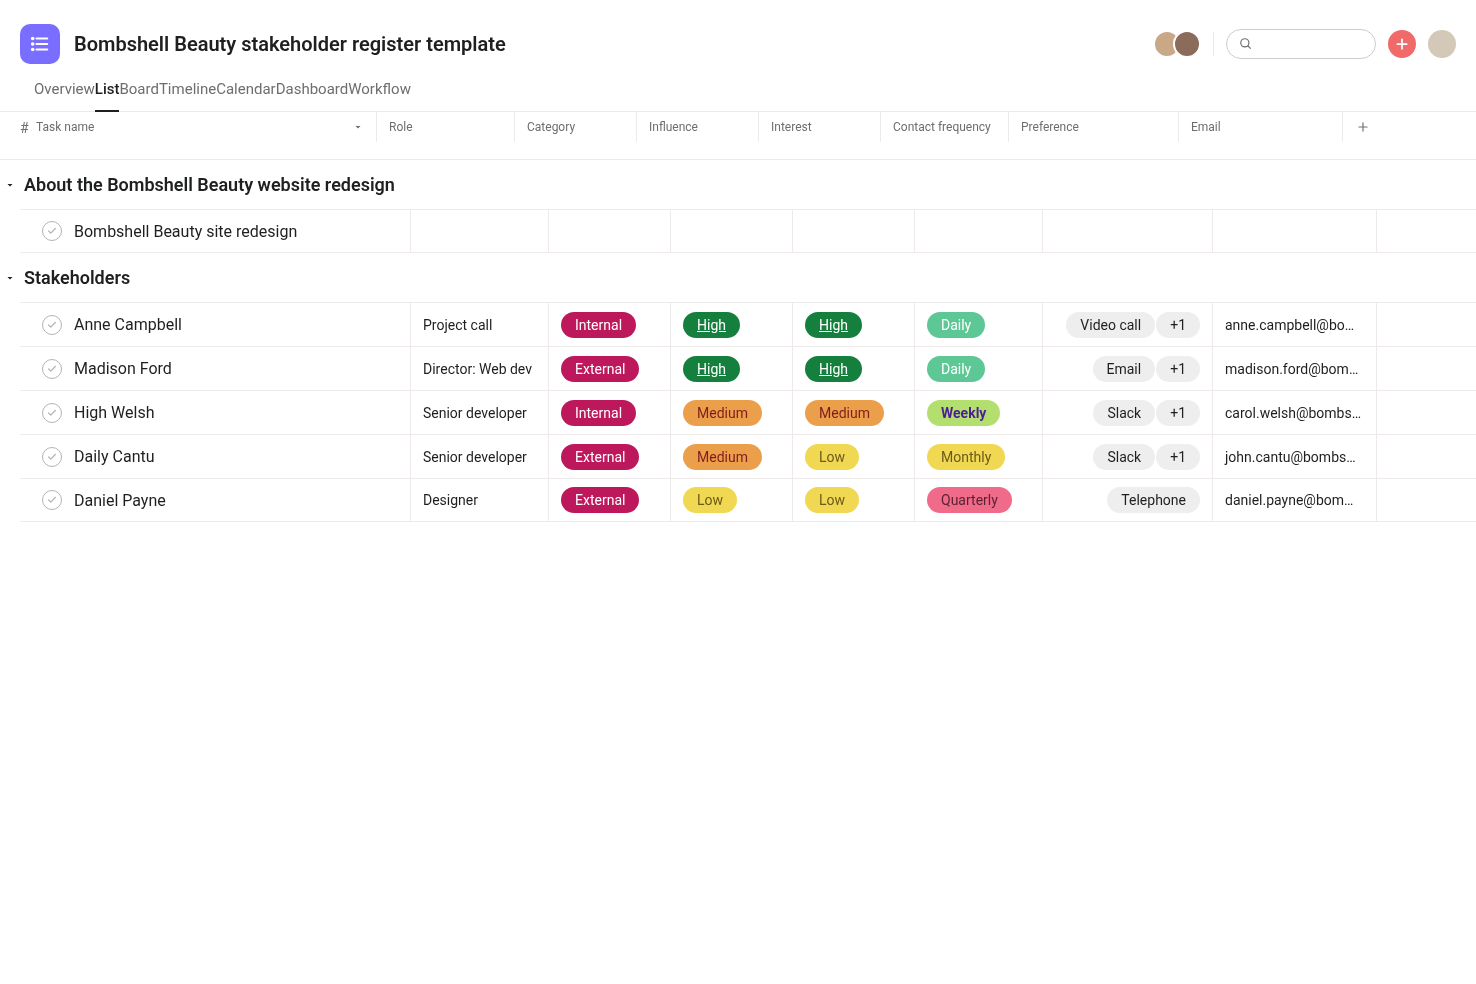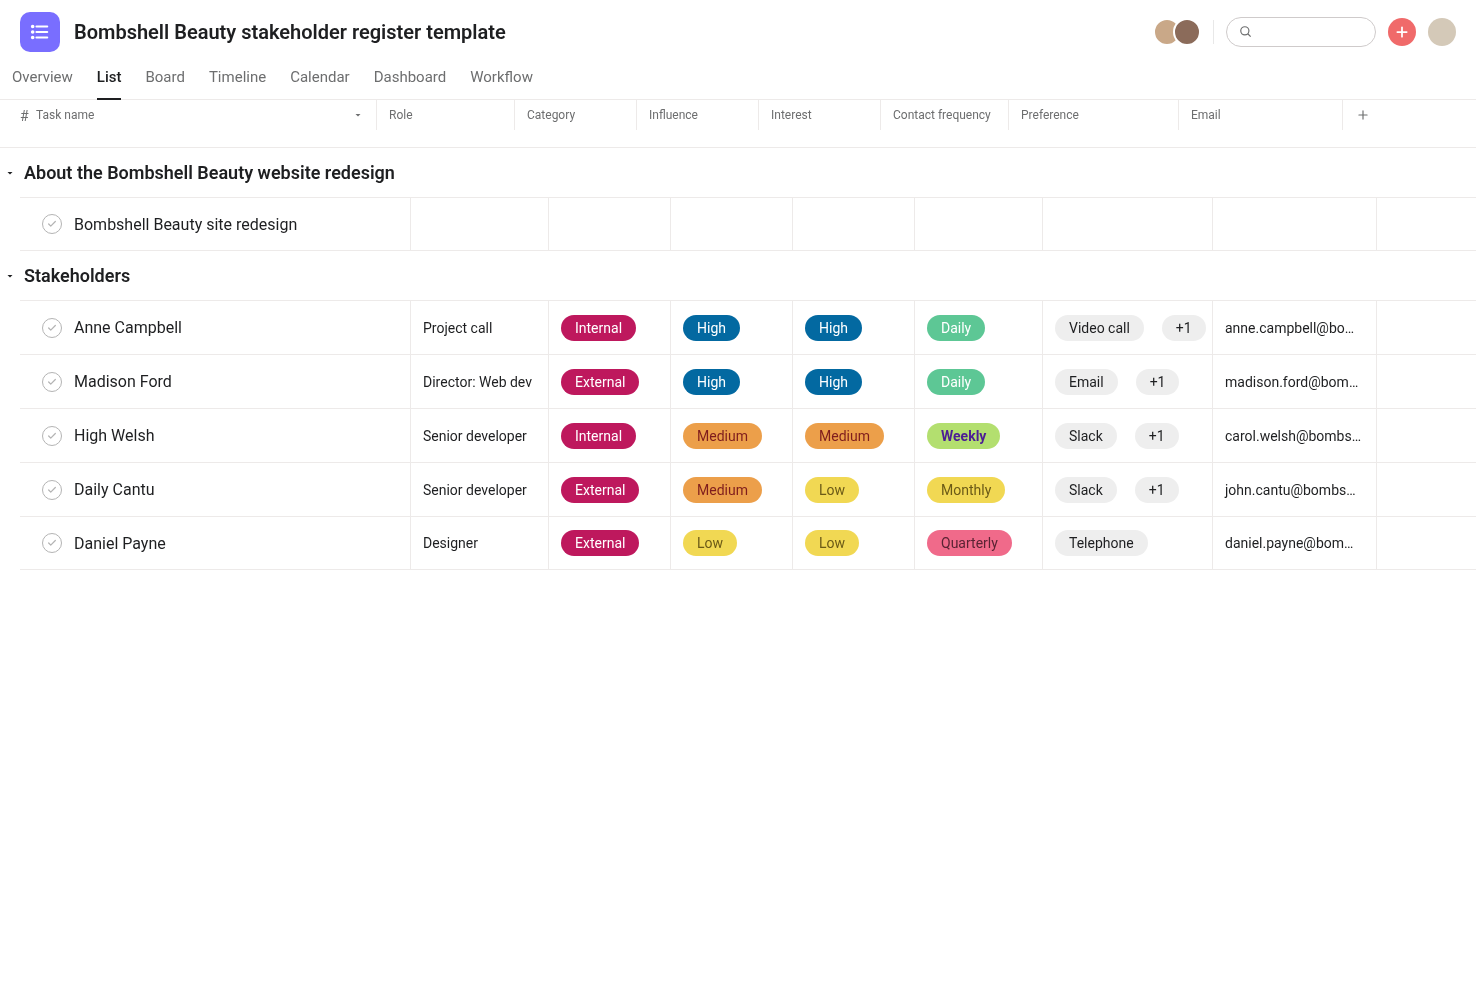--- a/index.html
+++ b/index.html
@@ -1,32 +1,32 @@
 <!DOCTYPE html>
 <html><head>
 <meta charset="utf-8">
 <style>
 * { box-sizing: border-box; margin: 0; padding: 0; }
 body { font-family: -apple-system, BlinkMacSystemFont, "Segoe UI", Roboto, Helvetica, Arial, sans-serif; background: #fff; color: #1e1f21; font-size: 14px; }
 
-.header { display: flex; align-items: center; padding: 12px 20px 0 20px; gap: 14px; }
+.header { display: flex; align-items: center; padding: 24px 20px 0 20px; gap: 14px; }
 .project-icon { width: 40px; height: 40px; background: #796eff; border-radius: 10px; display: flex; align-items: center; justify-content: center; flex-shrink: 0; }
 .project-icon svg { width: 22px; height: 22px; }
 .project-title { font-size: 20px; font-weight: 600; flex: 1; }
 .header-right { display: flex; align-items: center; gap: 12px; }
 .members { display: flex; }
 .avatar { width: 28px; height: 28px; border-radius: 50%; border: 2px solid #fff; background: #ccc; margin-left: -8px; display:flex; align-items:center; justify-content:center; font-size:10px; color:#fff; }
 .avatar:first-child { margin-left: 0; }
 .divider-v { width: 1px; height: 24px; background: #e8e8e8; }
 .search-box { display: flex; align-items: center; border: 1px solid #cfcbcb; border-radius: 18px; padding: 6px 12px; width: 150px; height: 30px; }
 .search-box svg { width: 14px; height: 14px; color: #6d6e6f; }
 .add-btn { width: 28px; height: 28px; border-radius: 50%; background: #f06a6a; display: flex; align-items: center; justify-content: center; color: #fff; font-size: 18px; cursor: pointer; }
 .single-avatar { width: 28px; height: 28px; border-radius: 50%; background: #d4c9b8; }
 
-.tabs { display: flex; gap: 24px; padding: 16px 20px 0 12px; border-bottom: 1px solid #edeae9; }
+.tabs { display: flex; padding: 16px 20px 0 34px; border-bottom: 1px solid #edeae9; }
 .tab { padding-bottom: 12px; font-size: 15px; color: #6d6e6f; cursor: pointer; border-bottom: 2px solid transparent; margin-bottom: -1px; }
 .tab.active { color: #1e1f21; font-weight: 500; border-bottom: 2px solid #1e1f21; }
 
 .grid { width: 100%; }
 .grid-header { display: flex; border-bottom: 1px solid #edeae9; color: #6d6e6f; font-size: 12px; height: 48px; align-items: flex-start; }
 .col { border-right: 1px solid #edeae9; padding: 8px 12px; display: flex; align-items: center; flex-shrink: 0; }
 .col-hash { width: 20px; padding: 8px 4px 8px 20px; border-right: none; font-size: 14px;}
 .col-task { flex: 0 0 353px; justify-content: space-between; }
 .col-role { flex: 0 0 138px; }
 .col-cat { flex: 0 0 122px; }
@@ -35,39 +35,39 @@
 .col-freq { flex: 0 0 128px; }
 .col-pref { flex: 0 0 170px; }
 .col-email { flex: 0 0 164px; }
 .col-add { flex: 0 0 40px; border-right: none; justify-content: center; color: #6d6e6f; }
 .col-task .caret-dn { color: #6d6e6f; }
 
 .section-row { display: flex; align-items: center; padding: 14px 4px; gap: 8px; cursor: pointer; }
 .section-caret { width: 12px; height: 12px; }
 .section-title { font-size: 18px; font-weight: 600; }
 
-.task-row { display: flex; border-top: 1px solid #edeae9; height: 54px; align-items: stretch; margin-left: 20px;}
+.task-row { display: flex; border-top: 1px solid #edeae9; height: 44px; align-items: stretch; margin-left: 20px;}
 .task-row:last-child { border-bottom: 1px solid #edeae9; }
 .cell { border-right: 1px solid #edeae9; padding: 8px 12px; display: flex; align-items: center; flex-shrink: 0; overflow: hidden; }
 .cell-task { flex: 0 0 391px; gap: 12px; padding-left: 22px; font-size: 16px; }
 .cell-role { flex: 0 0 138px; font-size: 14px; color: #1e1f21; }
 .cell-cat { flex: 0 0 122px; }
 .cell-inf { flex: 0 0 122px; }
 .cell-int { flex: 0 0 122px; }
 .cell-freq { flex: 0 0 128px; }
-.cell-pref { flex: 0 0 170px; gap: 18px; }
+.cell-pref { flex: 0 0 170px; gap: 1px; justify-content: flex-end; }
 .cell-email { flex: 0 0 164px; font-size: 14px; white-space: nowrap; overflow: hidden; text-overflow: ellipsis; }
 .cell-end { flex: 0 0 40px; border-right: none; }
 
 .check-circle { width: 20px; height: 20px; border: 1.5px solid #b4b4b4; border-radius: 50%; display: flex; align-items: center; justify-content: center; flex-shrink: 0; }
 .check-circle svg { width: 10px; height: 10px; color: #b4b4b4; }
 
 .pill { border-radius: 14px; padding: 5px 14px; font-size: 14px; display: inline-block; white-space: nowrap; }
 .pill-dark { background: #be185d; color: #fff; }
-.pill-red-txtw { background: #0369a1; color: #fff; }
+.pill-red-txtw { background: #15803d; color: #fff; text-decoration: underline; }
 .pill-orange { background: #ec9f4a; color: #7f1d1d; }
 .pill-yellow { background: #f1d853; color: #6b5a17; }
 .pill-green-txtw { background: #5dc795; color: #fff; }
 .pill-lime { background: #b3df6f; color: #4c1d95; font-weight: bold; }
 .pill-pink { background: #f06a8a; color: #5a2333; }
 .pill-gray { background: #eeeeee; color: #1e1f21; }
 
 .first-group .task-row { border-bottom: 1px solid #edeae9; }
 </style>
 </head>

